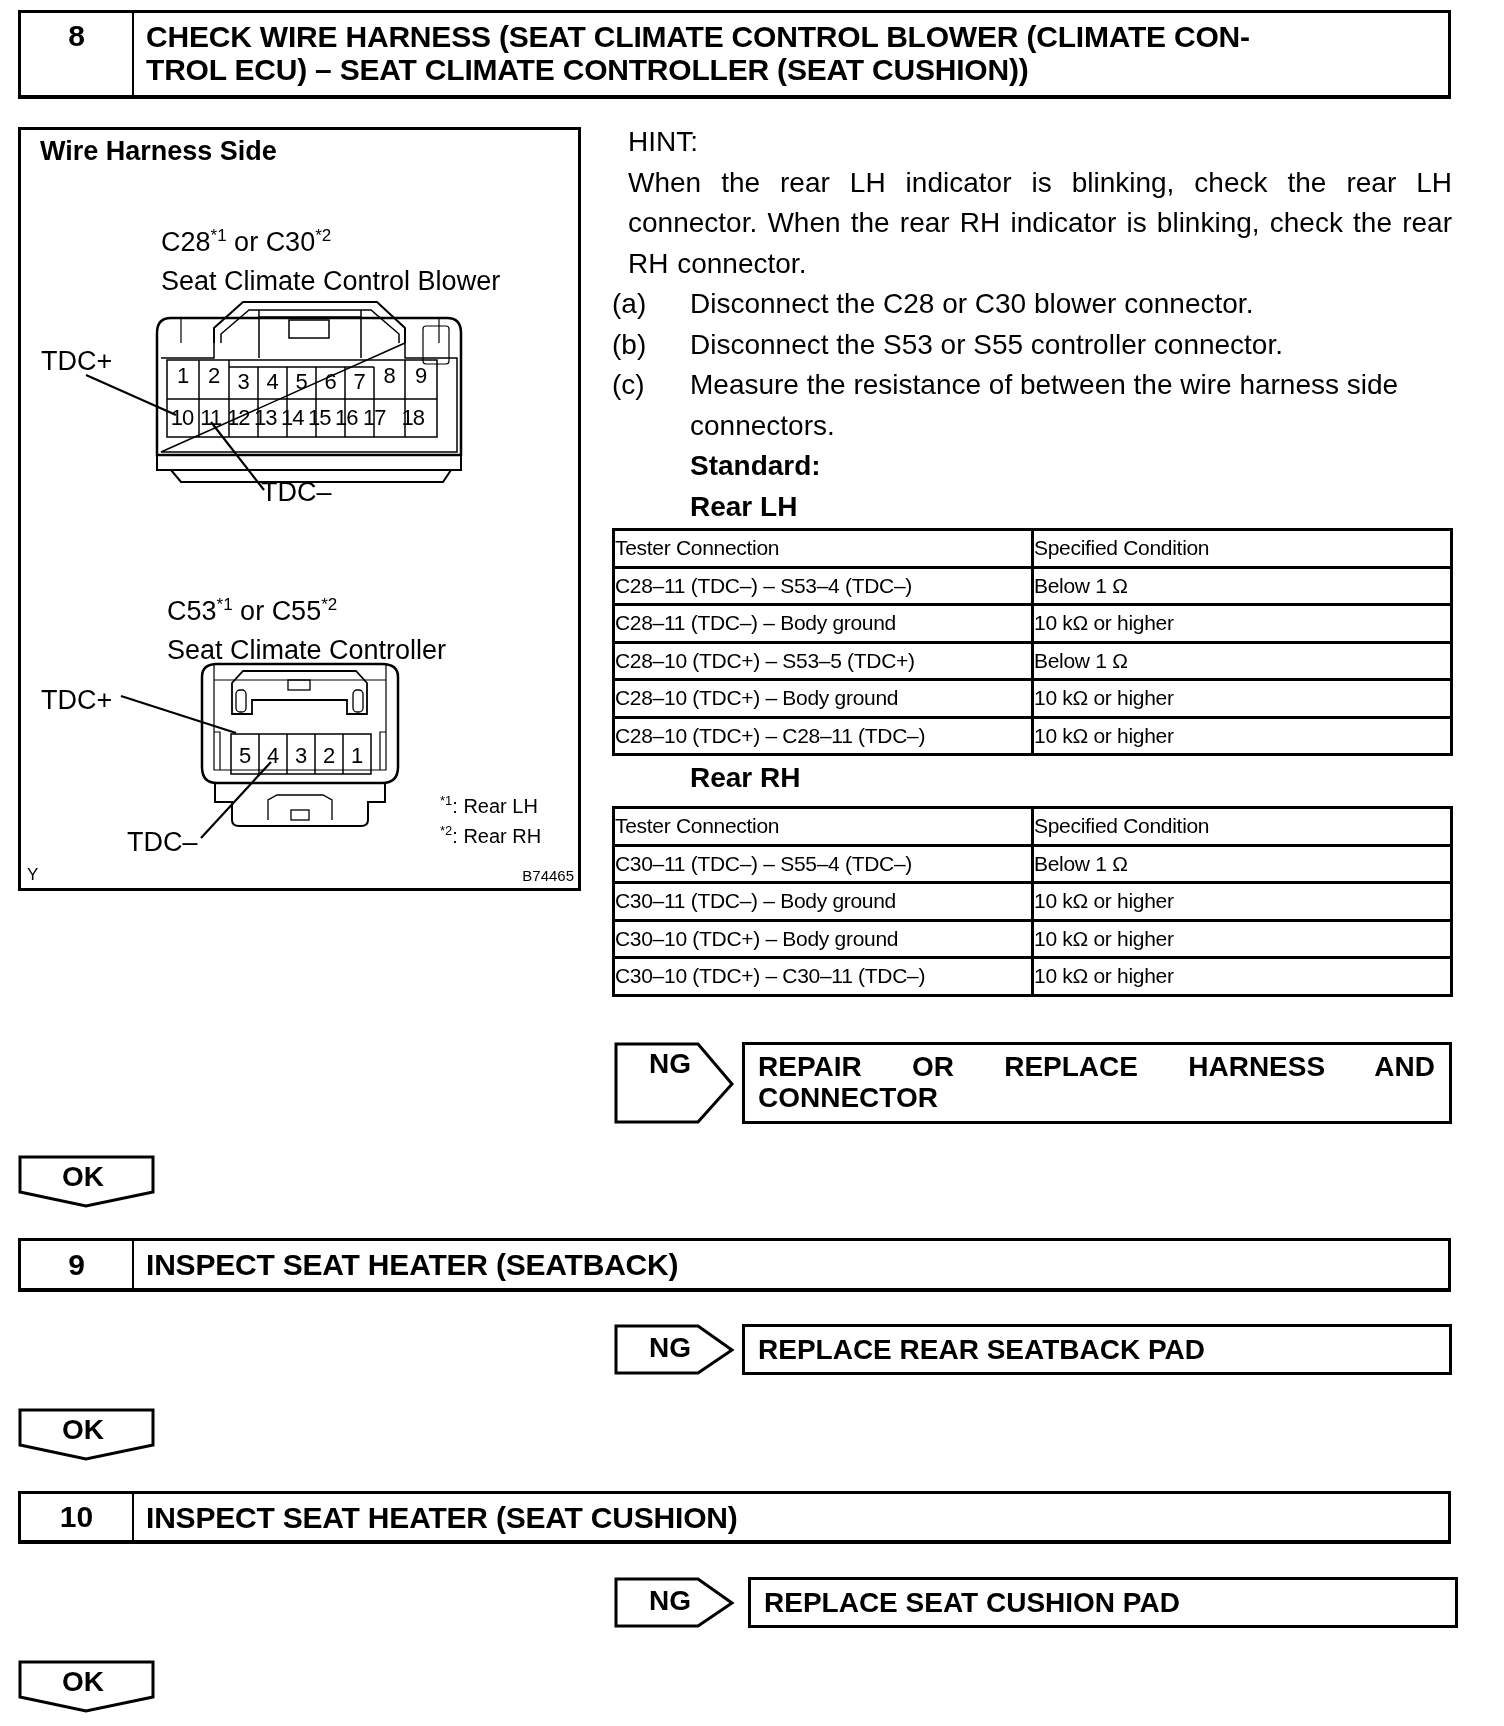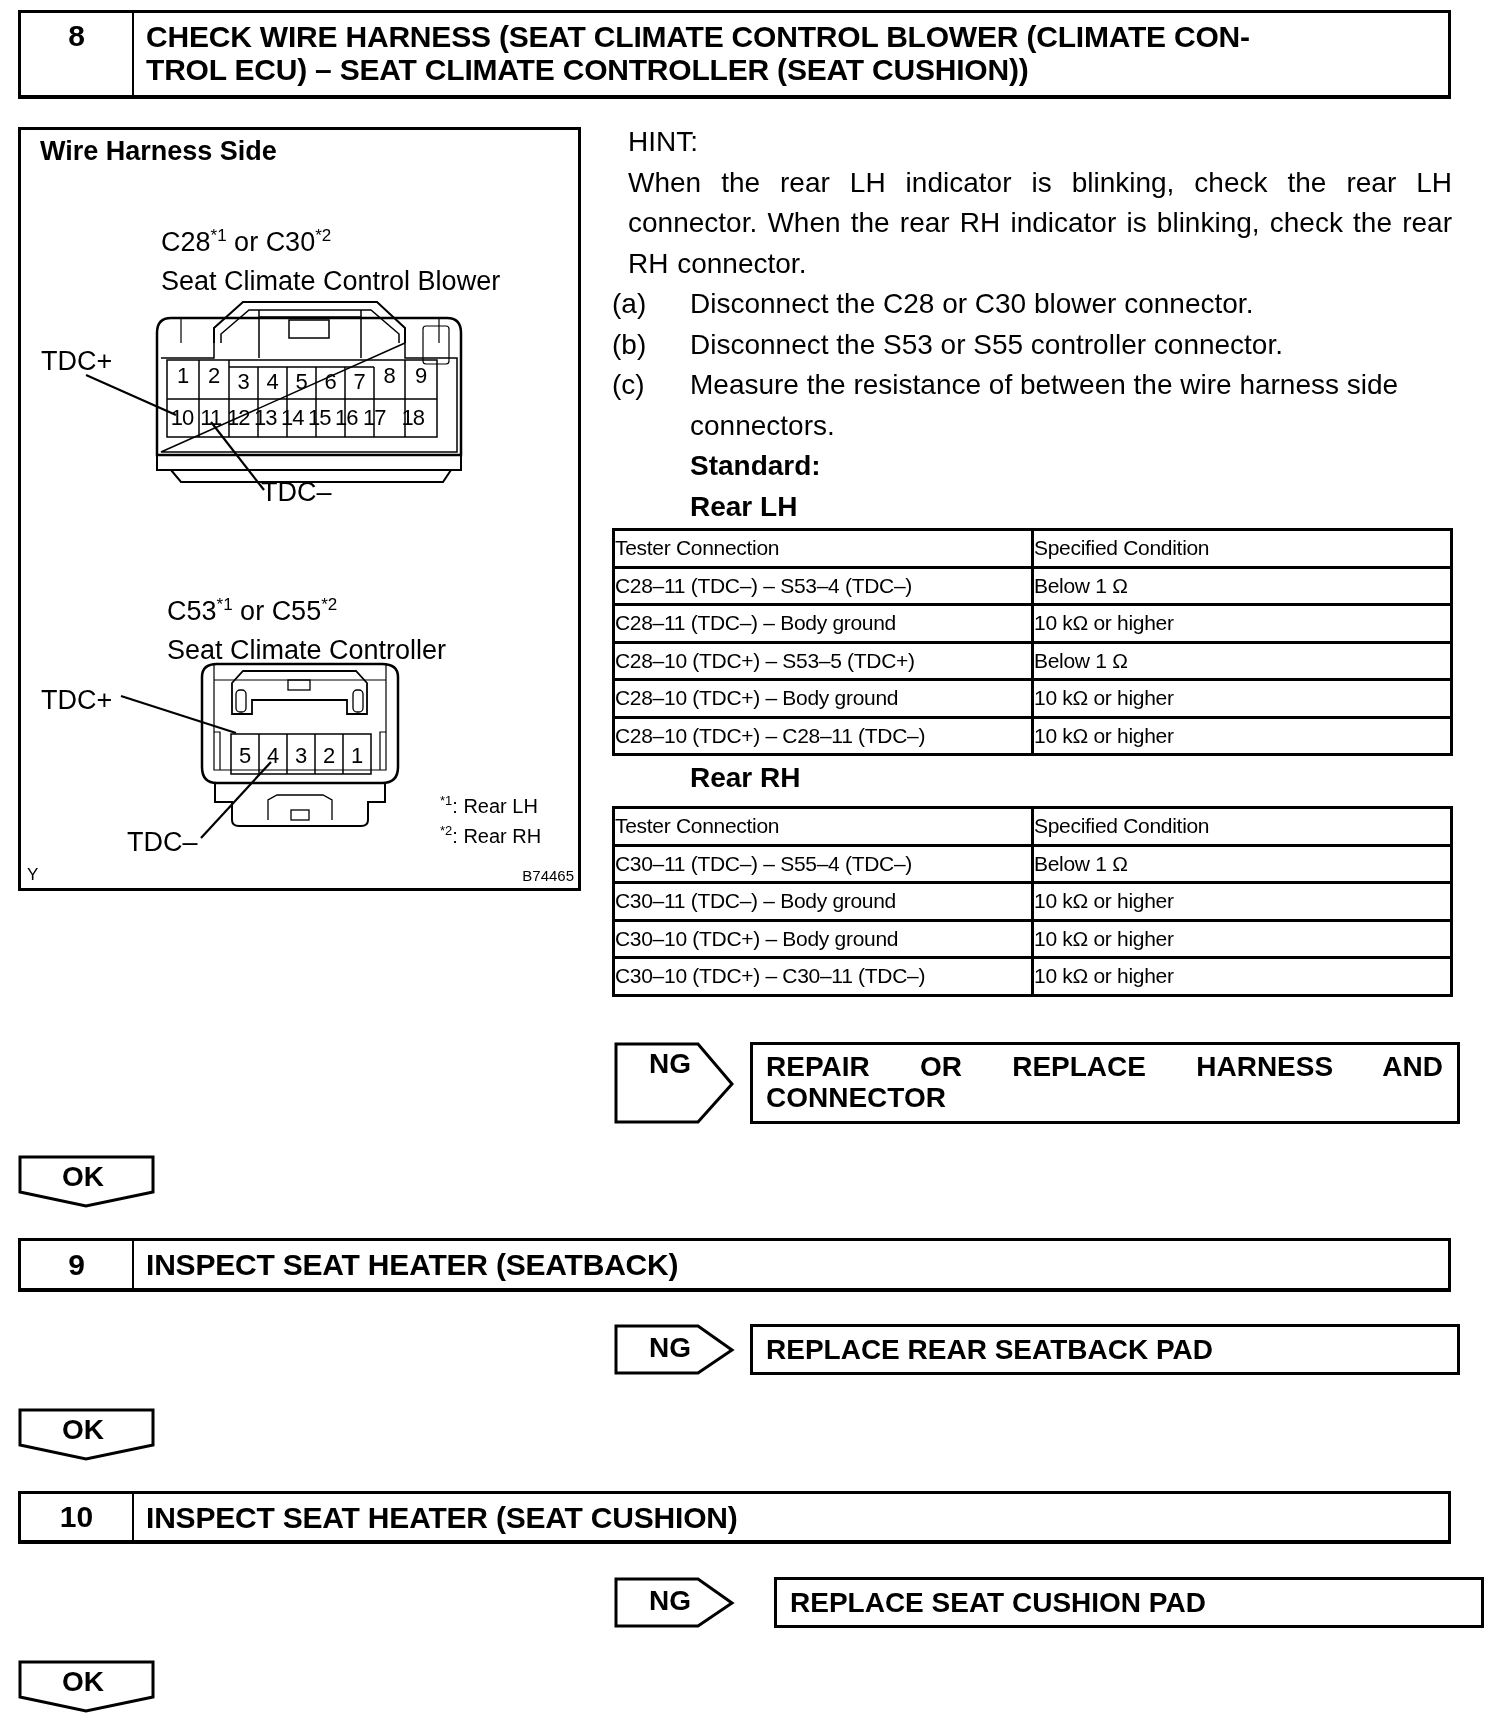--- a/index.html
+++ b/index.html
@@ -17,21 +17,21 @@
   .dlabel sup { font-size: 17px; }
   .hint { font-size: 28px; line-height: 40.5px; margin-left: 16px; }
   .step-list { font-size: 28px; line-height: 40.5px; }
   .step-list .row { display: flex; }
   .step-list .mark { width: 78px; flex: none; }
   .bold { font-weight: bold; }
   table.spec { border-collapse: collapse; width: 100%; font-size: 21px; }
   table.spec td, table.spec th { border: 3px solid #000; text-align: left; font-weight: normal;
                                   height: 37.5px; padding: 0; box-sizing: border-box; letter-spacing: -0.3px; }
   table.spec th { font-size: 21px; }
-  .ng-text-box { border: 3px solid #000; font-weight: bold; font-size: 28px; padding: 6px 14px 0 13px; margin-left: 8px; }
+  .ng-text-box { border: 3px solid #000; font-weight: bold; font-size: 28px; padding: 6px 14px 0 13px; }
   .justify { text-align: justify; text-align-last: left; }
   .ok-label { font-weight: bold; font-size: 28px; }
   svg { display: block; }
 </style>
 </head>
 <body>
 
 <div class="abs step-header" style="left:18px; top:10px; width:1433px; height:89px;">
   <div class="step-num">8</div>
   <div class="step-title">
@@ -303,20 +303,20 @@
   <div class="step-num">10</div>
   <div class="step-title">INSPECT SEAT HEATER (SEAT CUSHION)</div>
 </div>
 
 <div class="abs" style="left:614px; top:1577px; width:122px; height:51px;">
   <svg class="abs" style="left:0;top:0" width="122" height="51" viewBox="0 0 122 51">
     <path d="M2 2 L84 2 L118 26 L84 49 L2 49 Z" fill="#fff" stroke="#000" stroke-width="3"></path>
   </svg>
   <div class="abs bold" style="left:35px; top:8px; font-size:28px;">NG</div>
 </div>
-<div class="abs ng-text-box" style="left:766px; top:1577px; width:710px; height:51px; line-height:34px;">REPLACE SEAT CUSHION PAD</div>
+<div class="abs ng-text-box" style="left:748px; top:1577px; width:710px; height:51px; line-height:34px;">REPLACE SEAT CUSHION PAD</div>
 
 <div class="abs" style="left:18px; top:1660px; width:138px; height:53px;">
   <svg class="abs" style="left:0;top:0" width="138" height="53" viewBox="0 0 138 53">
     <path d="M2 2 L135 2 L135 37 L68 51 L2 37 Z" fill="#fff" stroke="#000" stroke-width="3"></path>
   </svg>
   <div class="abs ok-label" style="left:44px; top:6px;">OK</div>
 </div>
 
 </body></html>

